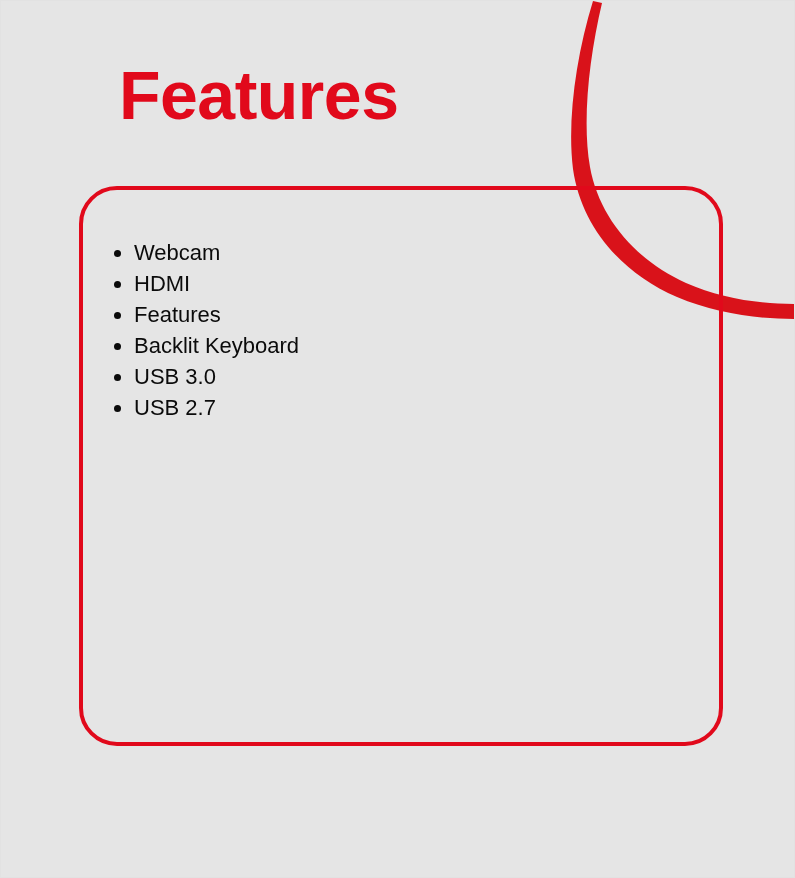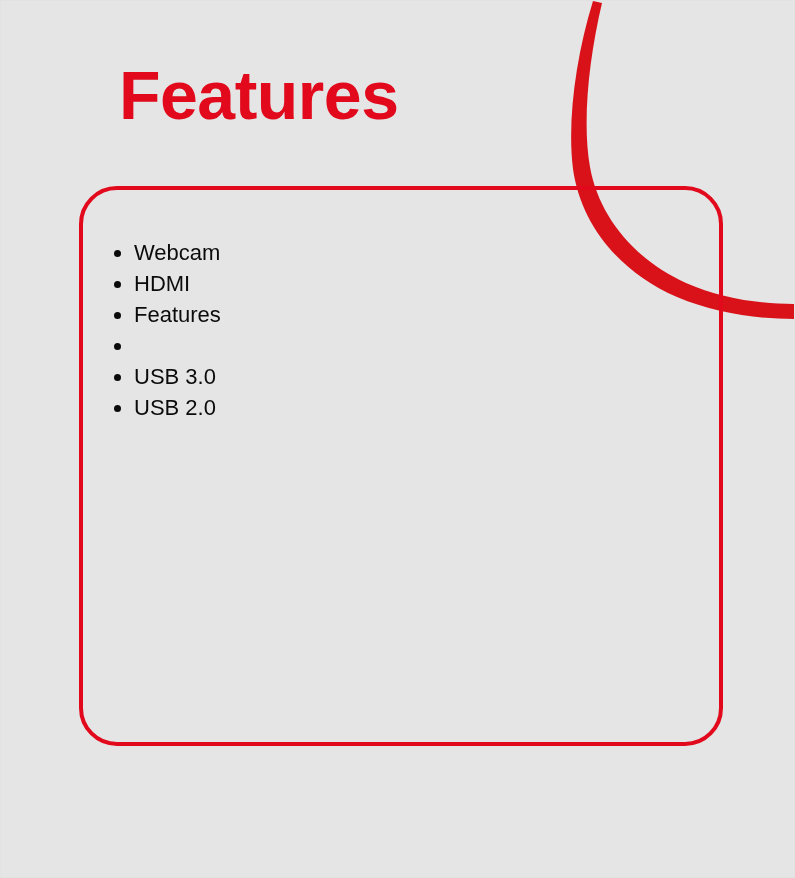--- a/index.html
+++ b/index.html
@@ -112,24 +112,25 @@
     <li>
       <span class="bullet"></span>
       <span>HDMI</span>
     </li>
     <li>
       <span class="bullet"></span>
       <span>Features</span>
     </li>
     <li>
       <span class="bullet"></span>
+      <span>Backlit Keyboard</span>
     </li>
     <li>
       <span class="bullet"></span>
       <span>USB 3.0</span>
     </li>
     <li>
       <span class="bullet"></span>
-      <span>USB 2.0</span>
+      <span>USB 2.7</span>
     </li>
   </ul>
 
 </div>
 
 </body></html>

